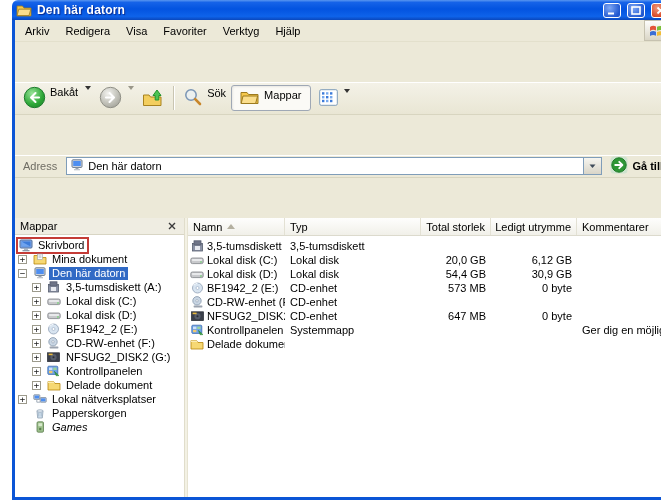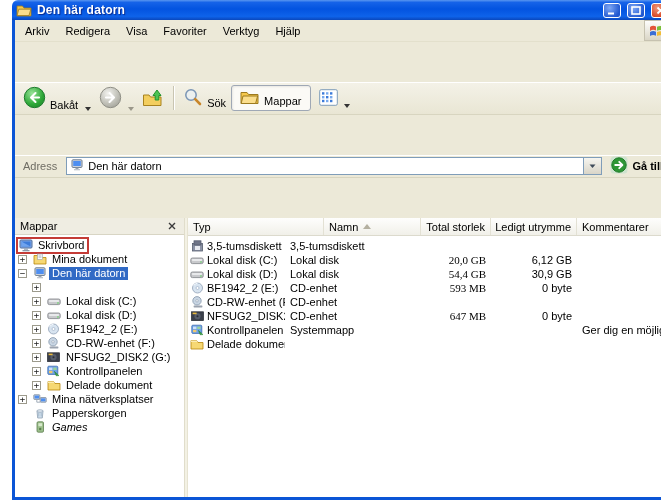--- a/index.html
+++ b/index.html
@@ -19,21 +19,21 @@
   
   .frame{position:absolute;top:20px;left:0;right:0;bottom:0;border:3px solid #0B55D6;border-top:0;background:#ECE9D8;box-sizing:border-box;display:flex;flex-direction:column;gap:40px;}
 
   
   .menubar{height:21px;display:flex;align-items:stretch;padding-left:2px;border-bottom:1px solid #E3E0CC;background:#ECE9D8;}
   .menu-item{display:flex;align-items:center;padding:0 8px;}
   .menu-logo{margin-left:auto;width:24px;display:flex;align-items:center;justify-content:center;border:1px solid #C6C2B0;background:linear-gradient(#FDFDFB,#DAD6C6);}
 
   
   .toolbar{height:32px;display:flex;align-items:center;padding:0 4px;background:linear-gradient(#F4F2E8,#E9E6D4);border-bottom:1px solid #D8D5C0;box-shadow:inset 0 1px 0 #fff;}
-  .tool{display:flex;align-items:flex-end;gap:4px;padding:2px 4px;border-radius:3px;}
+  .tool{display:flex;align-items:flex-start;gap:4px;padding:2px 4px;border-radius:3px;}
   .tool .lbl{padding-right:1px;}
   .caret{width:0;height:0;border-left:3px solid transparent;border-right:3px solid transparent;border-top:4px solid #333;margin-left:2px;}
   .caret.dim{border-top-color:#9a978a;}
   .tool-sep{width:1px;height:24px;background:#C9C5B2;box-shadow:1px 0 0 #fff;margin:0 5px;}
   .tool.pressed{background:#FBFAF6;border:1px solid #9FA8B5;box-shadow:inset 1px 1px 2px rgba(0,0,0,.08);padding:3px 8px;}
 
   
   .addressbar{height:22px;display:flex;align-items:center;gap:5px;padding:0 4px;background:#ECE9D8;border-bottom:1px solid #D8D5C0;box-shadow:inset 0 1px 0 #fff;}
   .addr-label{color:#6F6D64;padding:0 4px;}
   .addr-combo{flex:1;height:18px;background:#fff;border:1px solid #7F9DB9;display:flex;align-items:center;gap:4px;padding-left:3px;box-sizing:border-box;}
@@ -64,21 +64,21 @@
   .hcell{box-sizing:border-box;padding:2px 5px;border-right:1px solid #E3E1D4;display:flex;align-items:center;gap:5px;overflow:hidden;white-space:nowrap;}
   .hcell.num{justify-content:flex-end;}
   .h-name{width:97px;}.h-type{width:136px;}.h-total{width:70px;align-items:center;}.h-free{width:86px;}.h-comment{flex:1;border-right:none;}
   .sort-arrow{width:0;height:0;border-left:4px solid transparent;border-right:4px solid transparent;border-bottom:5px solid #B4B0A0;}
 
   .list-body{padding-top:3px;}
   .list-row{height:14px;display:flex;align-items:center;}
   .cell{box-sizing:border-box;padding:0 5px;white-space:nowrap;overflow:hidden;line-height:13px;}
   .cell.c-name{width:97px;display:flex;align-items:center;gap:3px;padding-left:2px;}
   .cell.c-type{width:136px;}
-  .cell.c-total{width:70px;text-align:right;font-family:Liberation Serif, serif;}
+  .cell.c-total{width:70px;text-align:right;}
   .cell.c-free{width:86px;text-align:right;}
   .cell.c-comment{flex:1;}
   .row-icon{width:14px;flex:0 0 14px;height:13px;display:flex;align-items:center;justify-content:center;}
 </style>
 </head>
 <body>
 
 <div class="window">
 
   <div class="titlebar">
@@ -288,20 +288,30 @@
                     <rect x="4" y="10.1" width="6" height="1.2" fill="#B9BFC8"></rect>
                   </svg>
                 </span>
                 <span class="tree-label selected">Den här datorn</span>
               </span>
             </div>
             <div class="tree-row" style="padding-left: 17px;">
               <span class="expander-slot">
                 <span class="expander">+</span>
               </span>
+              <span class="item-box">
+                <span class="tree-icon">
+                  <svg width="13" height="12" viewBox="0 0 13 12">
+                    <rect x="1.5" y="3.5" width="10" height="7.5" fill="#8C93A6" stroke="#555C6E" stroke-width="0.8"></rect>
+                    <rect x="3" y="0.8" width="7" height="4.2" fill="#6E7487" stroke="#555C6E" stroke-width="0.8"></rect>
+                    <rect x="4" y="6" width="5" height="4" fill="#E8EAF0"></rect>
+                  </svg>
+                </span>
+                <span class="tree-label">3,5-tumsdiskett (A:)</span>
+              </span>
             </div>
             <div class="tree-row" style="padding-left: 17px;">
               <span class="expander-slot">
                 <span class="expander">+</span>
               </span>
               <span class="item-box">
                 <span class="tree-icon">
                   <svg width="14" height="11" viewBox="0 0 14 11">
                     <rect x="0.8" y="3" width="12.4" height="5.6" rx="1.6" fill="#C8C9CC" stroke="#7E8085" stroke-width="0.8"></rect>
                     <rect x="1.8" y="4" width="10.4" height="2" rx="1" fill="#E8E9EB"></rect>
@@ -410,21 +420,21 @@
               <span class="item-box">
                 <span class="tree-icon">
                   <svg width="14" height="12" viewBox="0 0 14 12">
                     <rect x="0.8" y="1.8" width="6" height="4.6" rx="0.6" fill="#CDD5E0" stroke="#68788C" stroke-width="0.7"></rect>
                     <rect x="1.6" y="2.6" width="4.4" height="2.9" fill="#4E8EF0"></rect>
                     <rect x="7.2" y="4.6" width="6" height="4.6" rx="0.6" fill="#CDD5E0" stroke="#68788C" stroke-width="0.7"></rect>
                     <rect x="8" y="5.4" width="4.4" height="2.9" fill="#4E8EF0"></rect>
                     <path d="M3.8 6.8 v2.4 h3.4" stroke="#8A99AA" stroke-width="0.8" fill="none"></path>
                   </svg>
                 </span>
-                <span class="tree-label">Mina nätverksplatser</span>
+                <span class="tree-label">Lokal nätverksplatser</span>
               </span>
             </div>
             <div class="tree-row" style="padding-left: 3px;">
               <span class="expander-slot"></span>
               <span class="item-box">
                 <span class="tree-icon">
                   <svg width="12" height="12" viewBox="0 0 12 12">
                     <path d="M3 4.2 L9 4.2 L8.3 11 L3.7 11 Z" fill="#D9E6F2" stroke="#7F93A8" stroke-width="0.7"></path>
                     <ellipse cx="6" cy="4" rx="3.2" ry="1.2" fill="#EDF4FB" stroke="#7F93A8" stroke-width="0.7"></ellipse>
                     <path d="M4.5 5.6 v4 M6 5.6 v4 M7.5 5.6 v4" stroke="#9FB4C8" stroke-width="0.7"></path>
@@ -444,26 +454,26 @@
                   </svg>
                 </span>
                 <span class="tree-label">Games</span>
               </span>
             </div>
           </div>
       </div>
       <div class="splitter"></div>
       <div class="listpane">
         <div class="list-header">
-          <span class="hcell h-type">
-            <span>Typ</span>
-          </span>
           <span class="hcell h-name">
             <span>Namn</span>
             <span class="sort-arrow"></span>
+          </span>
+          <span class="hcell h-type">
+            <span>Typ</span>
           </span>
           <span class="hcell h-total num">
             <span>Total storlek</span>
           </span>
           <span class="hcell h-free num">
             <span>Ledigt utrymme</span>
           </span>
           <span class="hcell h-comment">
             <span>Kommentarer</span>
           </span>
@@ -522,21 +532,21 @@
                 <span class="row-icon">
                   <svg width="13" height="12" viewBox="0 0 13 12">
                     <circle cx="6.5" cy="6" r="5" fill="#D8E4F0" stroke="#8FA0B5" stroke-width="0.8"></circle>
                     <circle cx="6.5" cy="6" r="1.5" fill="#fff" stroke="#9FB0C5" stroke-width="0.7"></circle>
                     <path d="M2.6 3.6 A4.7 4.7 0 0 1 6.5 1.3" stroke="#F5FAFF" stroke-width="1" fill="none"></path>
                   </svg>
                 </span>
                 <span>BF1942_2 (E:)</span>
               </span>
               <span class="cell c-type">CD-enhet</span>
-              <span class="cell c-total">593 MB</span>
+              <span class="cell c-total">573 MB</span>
               <span class="cell c-free">0 byte</span>
               <span class="cell c-comment"></span>
             </div>
             <div class="list-row">
               <span class="cell c-name">
                 <span class="row-icon">
                   <svg width="13" height="12" viewBox="0 0 13 12">
                     <circle cx="6" cy="4.8" r="4.2" fill="#C9D6E4" stroke="#8495AA" stroke-width="0.8"></circle>
                     <circle cx="6" cy="4.8" r="1.2" fill="#fff" stroke="#8495AA" stroke-width="0.6"></circle>
                     <rect x="2.6" y="9.4" width="8.8" height="2" rx="0.6" fill="#9AA2AE"></rect>

